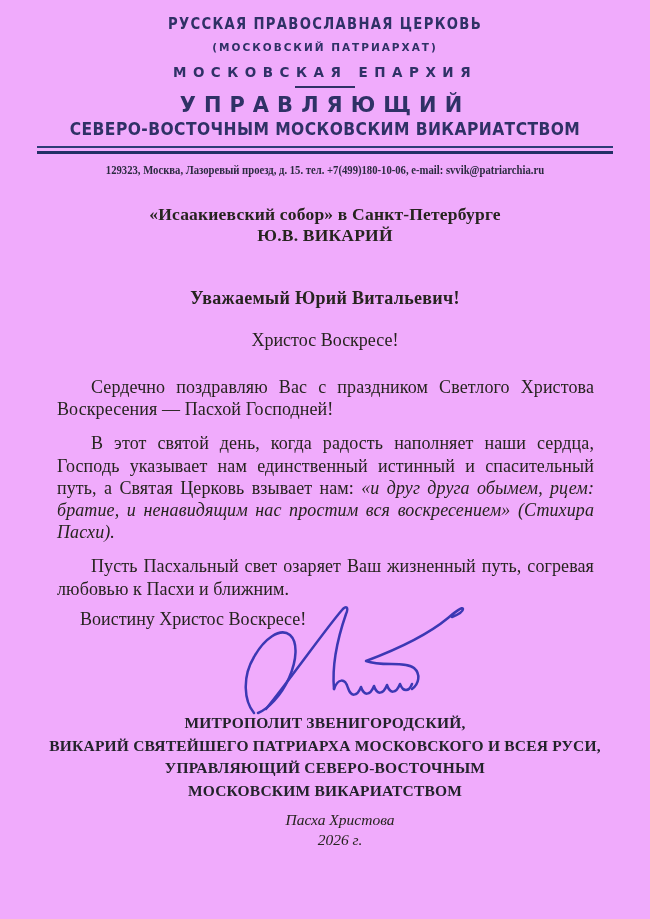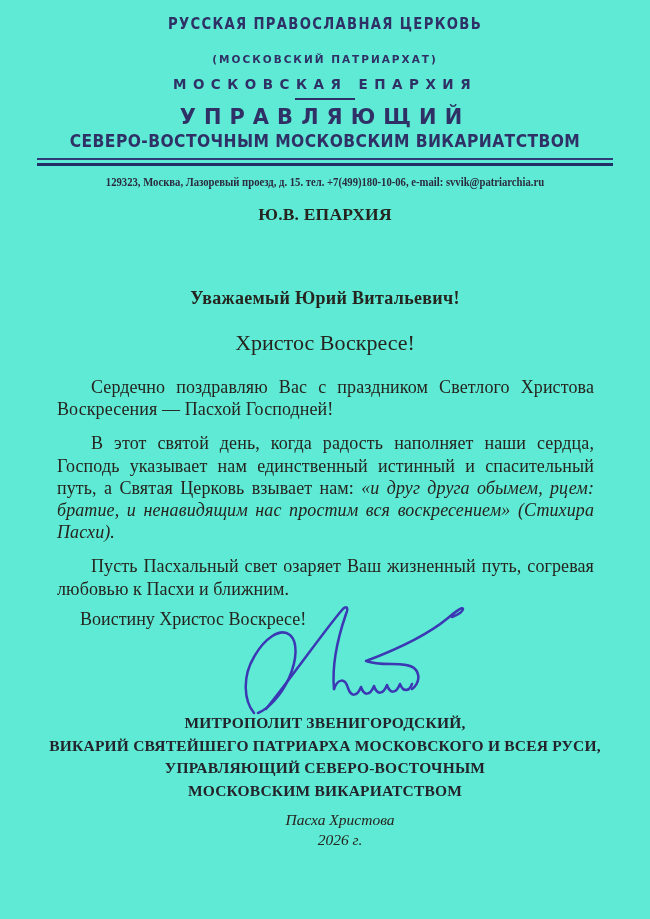--- a/index.html
+++ b/index.html
@@ -1,43 +1,43 @@
 <!DOCTYPE html>
 <html><head>
 <meta charset="utf-8">
 <style>
   html,body { margin:0; padding:0; background:#e8e8e8; }
   .page {
     position:relative;
     width:650px; height:919px;
     margin:0 auto;
-    background:#5eead4;
+    background:#f0abfc;
     overflow:hidden;
     font-family:"Liberation Serif","DejaVu Serif",serif;
     color:#26241f;
   }
   
   .letterhead { position:absolute; top:14px; left:0; width:100%; text-align:center; color:#2f3166; }
   .lh-line { font-family:"DejaVu Sans","Liberation Sans",sans-serif; font-weight:bold; white-space:nowrap; }
   .lh1 { font-size:15px; letter-spacing:1.5px; transform:scaleX(.88); transform-origin:center; line-height:20px; }
-  .lh2 { font-size:10.5px; letter-spacing:2px; line-height:14px; margin-top:18px; }
+  .lh2 { font-size:10.5px; letter-spacing:2px; line-height:14px; margin-top:6px; }
   .lh3 { font-size:13.5px; letter-spacing:6.5px; line-height:16px; margin-top:10px; }
   .short-rule { width:60px; height:2px; background:#2f3166; margin:6px auto 0 auto; }
   .lh4 { font-size:22px; letter-spacing:8.5px; line-height:23px; margin-top:5px; transform:scaleX(.95); transform-origin:center; }
   .lh5 { font-size:18.5px; letter-spacing:0.5px; line-height:21px; margin-top:2px; transform:scaleX(.84); transform-origin:center; }
   .double-rule { width:576px; height:3px; margin:7px auto 0 auto;
                  border-top:2px solid #2d3c77; border-bottom:3px solid #222f66; }
   .contact { font-family:"Liberation Serif",serif; font-weight:bold; font-size:13px; line-height:16px;
              margin-top:8px; color:#2b2b40; white-space:nowrap; transform:scaleX(.82); transform-origin:center; }
   
   .addressee { position:absolute; top:204px; left:0; width:100%; text-align:center;
                font-weight:bold; font-size:17.5px; line-height:21px; letter-spacing:.2px; }
   .salutation { position:absolute; top:288px; left:0; width:100%; text-align:center;
                 font-weight:bold; font-size:18px; letter-spacing:.3px; }
-  .greeting { position:absolute; top:330px; left:0; width:100%; text-align:center; font-size:22px; }
+  .greeting { position:absolute; top:330px; left:0; width:100%; text-align:center; font-size:18px; }
   
   .body-text { position:absolute; top:364px; left:45px; width:561px;
                font-size:18px; line-height:22.2px; text-align:justify; letter-spacing:.1px; }
   .body-text p { margin:12px; text-indent:34px; }
   .body-text em { font-style:italic; }
   .closing { position:absolute; top:609px; left:80px; font-size:18px; }
   
   .signature-svg { position:absolute; left:242px; top:597px; width:235px; height:122px; }
   
   .signatory { position:absolute; top:712px; left:0; width:100%; text-align:center;
@@ -56,21 +56,22 @@
     <div class="lh-line lh2">(МОСКОВСКИЙ ПАТРИАРХАТ)</div>
     <div class="lh-line lh3">МОСКОВСКАЯ ЕПАРХИЯ</div>
     <div class="short-rule"></div>
     <div class="lh-line lh4">УПРАВЛЯЮЩИЙ</div>
     <div class="lh-line lh5">СЕВЕРО-ВОСТОЧНЫМ МОСКОВСКИМ ВИКАРИАТСТВОМ</div>
     <div class="double-rule"></div>
     <div class="contact">129323, Москва, Лазоревый проезд, д. 15. тел. +7(499)180-10-06, e-mail: svvik@patriarchia.ru</div>
   </header>
 
   <section class="addressee">
-    <div>Ю.В. ЕПАРХИЯ</div>
+    <div>«Исаакиевский собор» в Санкт-Петербурге</div>
+    <div>Ю.В. ВИКАРИЙ</div>
   </section>
 
   <div class="salutation">Уважаемый Юрий Витальевич!</div>
   <div class="greeting">Христос Воскресе!</div>
 
   <section class="body-text">
     <p>Сердечно поздравляю Вас с праздником Светлого Христова Воскресения — Пасхой Господней!</p>
     <p><span>В этот святой день, когда радость наполняет наши сердца, Господь указывает нам единственный истинный и спасительный путь, а Святая Церковь взывает нам: </span><em>«и друг друга обымем, рцем: братие, и ненавидящим нас простим вся воскресением» (Стихира Пасхи).</em></p>
     <p>Пусть Пасхальный свет озаряет Ваш жизненный путь, согревая любовью к Пасхи и ближним.</p>
   </section>

